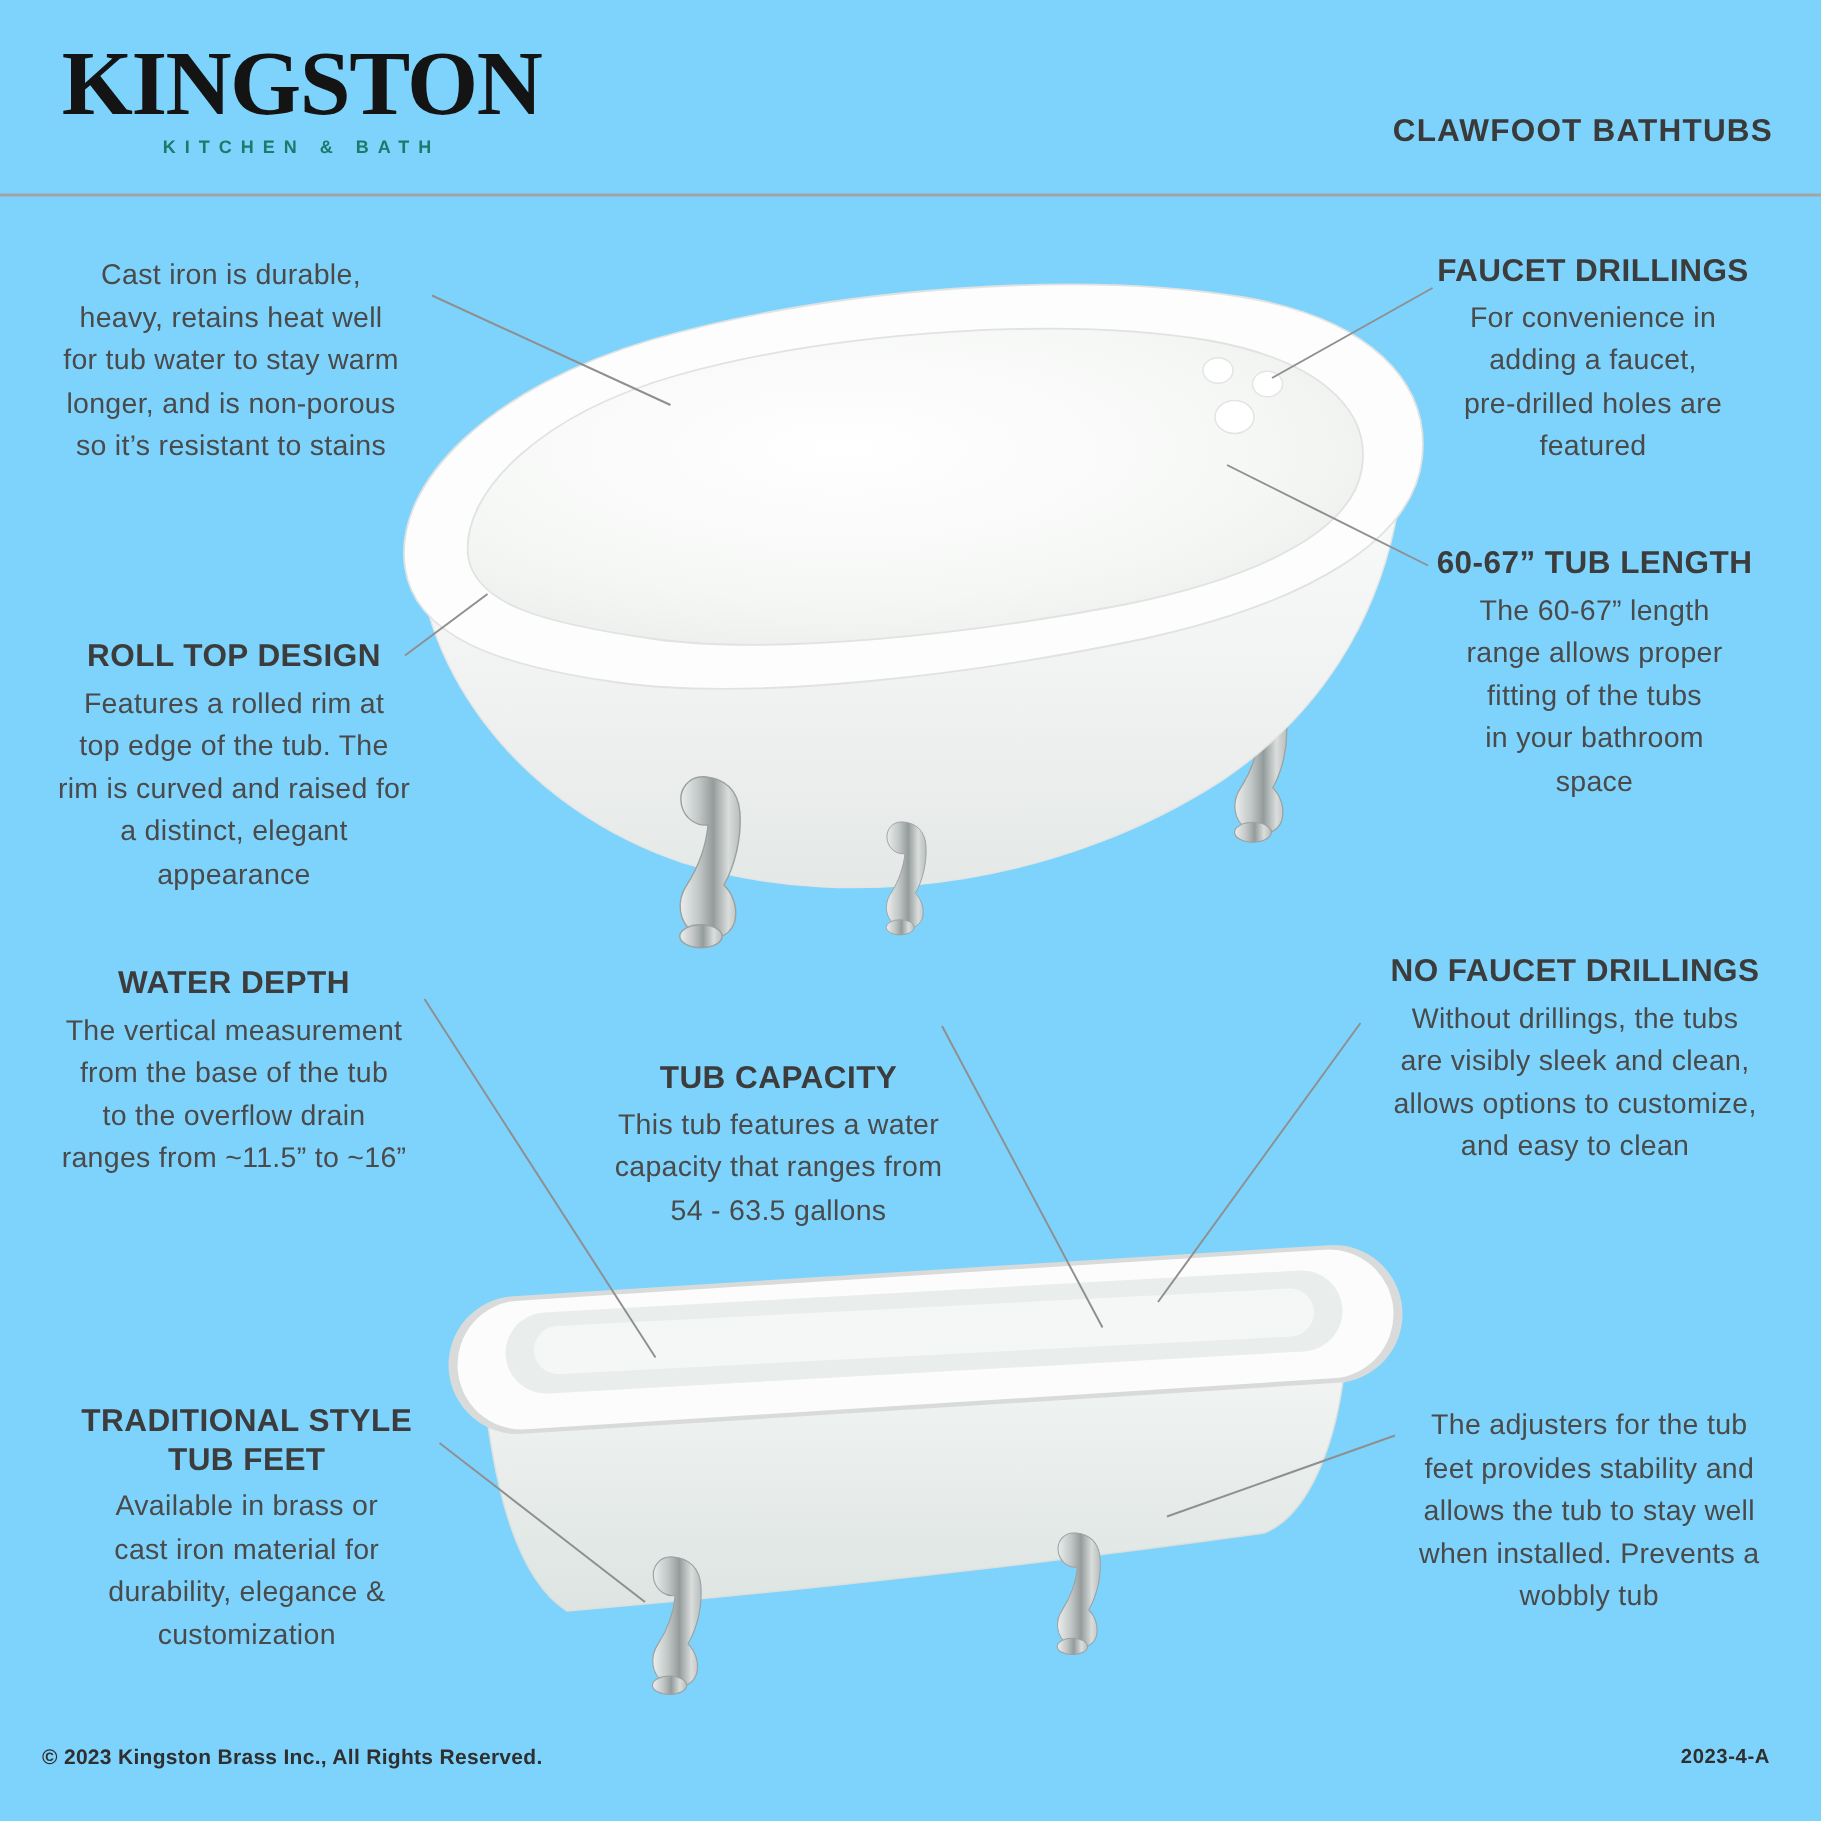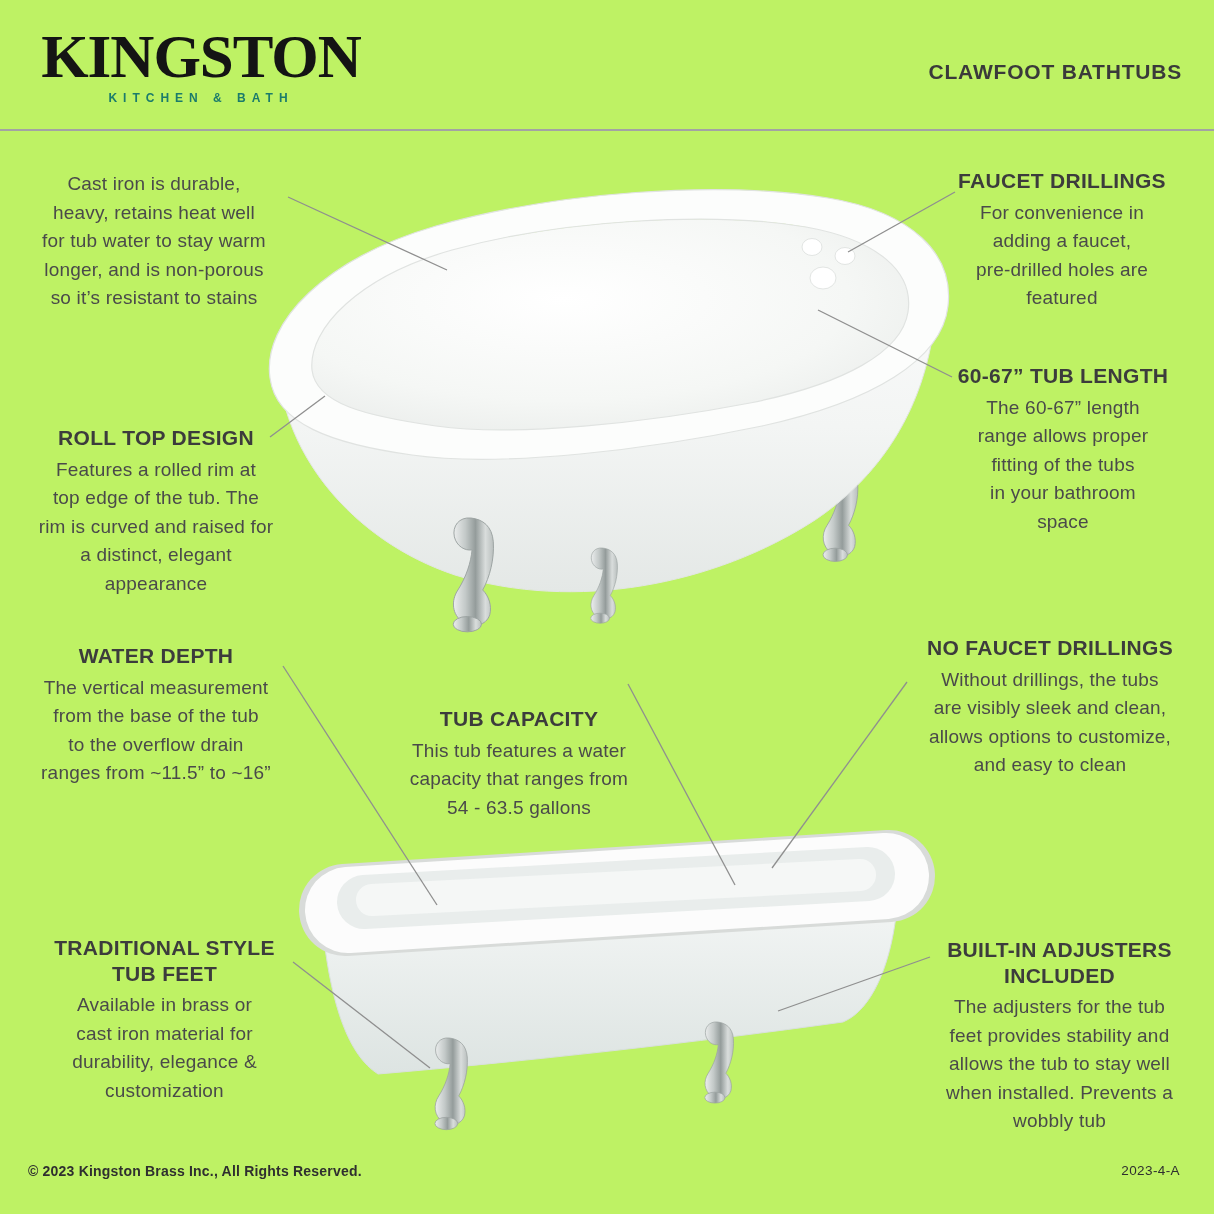--- a/index.html
+++ b/index.html
@@ -1,31 +1,31 @@
 <!DOCTYPE html>
 <html><head>
 <meta charset="utf-8">
 <style>
   html,body{margin:0;padding:0;background:#ffffff;}
   #canvas{
-    position:relative;width:1214px;height:1214px;background:#bef264;
+    position:relative;width:1214px;height:1214px;background:#7dd3fc;
     font-family:"Liberation Sans",sans-serif;overflow:hidden;
   }
   
   #logo{position:absolute;left:33px;top:26px;width:336px;text-align:center;}
   #logo .wordmark{
     font-family:"Liberation Serif",serif;font-weight:700;font-size:61px;
     line-height:1.02;color:#141414;letter-spacing:-1px;white-space:nowrap;
   }
   #logo .tagline{
     margin-top:3px;font-size:12px;font-weight:700;letter-spacing:6px;
     color:#1b7b6b;white-space:nowrap;
   }
   #doc-title{
-    position:absolute;right:32px;top:60px;font-size:21px;font-weight:700;
+    position:absolute;right:32px;top:76px;font-size:21px;font-weight:700;
     letter-spacing:0.8px;color:#3a3a3a;white-space:nowrap;
   }
   #divider{position:absolute;left:0;top:129px;width:1214px;height:2px;background:#a3a3a3;}
   
   .callout{position:absolute;text-align:center;}
   .co-h{
     font-size:21px;font-weight:700;color:#3c3c3c;letter-spacing:0.3px;
     line-height:1.22;white-space:pre-line;margin-bottom:5px;
   }
   .co-b{
@@ -40,21 +40,21 @@
   #c5{left:383px;top:661px; width:272px;margin-top:45px;}
   #c6{left:900px;top:635px; width:300px;}
   #c7{left:22px; top:935px; width:285px;}
   #c8{left:912px;top:937px; width:295px;}
   
   #footer-copyright{
     position:absolute;left:28px;top:1163px;font-size:14px;font-weight:700;
     color:#2f2f2f;letter-spacing:0.2px;
   }
   #footer-code{
-    position:absolute;right:34px;top:1163px;font-size:13.5px;font-weight:400;
+    position:absolute;right:34px;top:1163px;font-size:13.5px;font-weight:700;
     color:#2f2f2f;letter-spacing:0.4px;
   }
   
   #art{position:absolute;left:0;top:0;width:1214px;height:1214px;}
 </style>
 </head>
 <body>
 
 <div id="canvas">
 
@@ -206,22 +206,20 @@
 customization</div>
   </div>
   <div class="callout" id="c6">
     <div class="co-h">NO FAUCET DRILLINGS</div>
     <div class="co-b">Without drillings, the tubs
 are visibly sleek and clean,
 allows options to customize,
 and easy to clean</div>
   </div>
   <div class="callout" id="c8">
-    <div class="co-h">BUILT-IN ADJUSTERS
-INCLUDED</div>
     <div class="co-b">The adjusters for the tub
 feet provides stability and
 allows the tub to stay well
 when installed. Prevents a
 wobbly tub</div>
   </div>
 
   <div id="footer-copyright">© 2023 Kingston Brass Inc., All Rights Reserved.</div>
   <div id="footer-code">2023-4-A</div>
 

